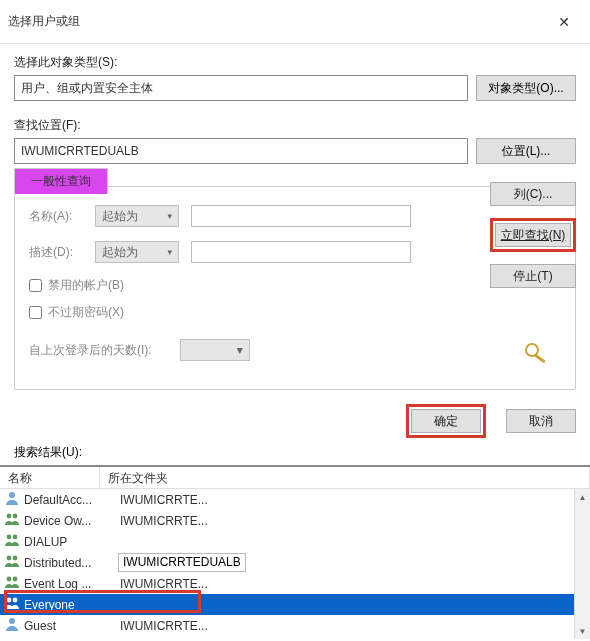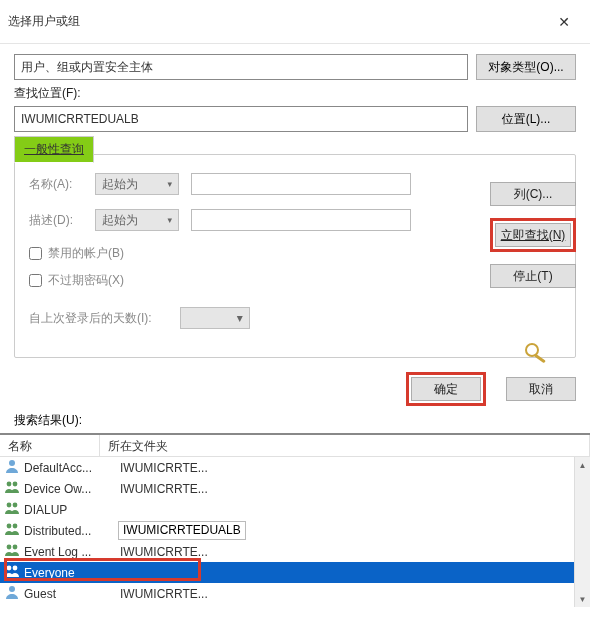--- a/index.html
+++ b/index.html
@@ -6,27 +6,27 @@
 body { background: #fff; width: 590px; height: 641px; overflow: hidden; position: relative; }
 
 .titlebar { height: 44px; display: flex; align-items: center; padding: 0 8px; border-bottom: 1px solid #e5e5e5; }
 .titlebar .title { flex: 1; color: #333; }
 .titlebar .close { width: 36px; text-align: center; font-size: 14px; color: #333; cursor: pointer; }
 
 .content { padding: 10px 14px 6px 14px; }
 
 .field-label { color: #222; margin-bottom: 4px; }
 
-.row { display: flex; align-items: stretch; gap: 8px; margin-bottom: 5px; }
+.row { display: flex; align-items: stretch; gap: 8px; margin-bottom: 16px; }
 .big-input { flex: 1; border: 1px solid #888; padding: 4px 6px; height: 26px; background: #fff; color: #333; }
 .side-btn { width: 100px; height: 26px; background: #e1e1e1; border: 1px solid #adadad; color: #000; cursor: pointer; }
 
 .tab-panel { border: 1px solid #ccc; border-radius: 2px; position: relative; padding: 18px 14px 28px 14px; margin-top: 22px; }
 .tab-header { position: absolute; top: -20px; left: -1px; }
-.tab { display: inline-block; border: 1px solid #ccc; border-bottom: 1px solid #fff; background: #84cc16; padding: 4px 9px; color: #333; position: relative; top: 1px; text-decoration: underline; }
+.tab { display: inline-block; border: 1px solid #ccc; border-bottom: 1px solid #fff; background: #d946ef; padding: 4px 16px; color: #333; position: relative; top: 1px; }
 
 .query-row { display: flex; align-items: center; gap: 12px; margin-bottom: 14px; }
 .qlabel { width: 54px; color: #8a8a8a; }
 .combo { width: 84px; height: 22px; background: #e6e6e6; border: 1px solid #c0c0c0; display: flex; align-items: center; justify-content: space-between; padding: 0 6px; color: #666; }
 .combo .chev { font-size: 9px; color: #666; }
 .qinput { width: 220px; height: 22px; border: 1px solid #bbb; background: #fff; padding: 0 4px; color: #333; }
 
 .check-row { display: flex; align-items: center; gap: 6px; margin-bottom: 10px; color: #8a8a8a; }
 .check-row input { width: 13px; height: 13px; }
 
@@ -72,20 +72,21 @@
 </style>
 </head>
 <body>
 
 <div class="titlebar">
   <div class="title">选择用户或组</div>
   <div class="close">✕</div>
 </div>
 
 <div class="content">
+  <div class="field-label">选择此对象类型(S):</div>
   <div class="row">
     <input class="big-input" readonly="" value="用户、组或内置安全主体" style="">
     <button class="side-btn">对象类型(O)...</button>
   </div>
 
   <div class="field-label">查找位置(F):</div>
   <div class="row">
     <input class="big-input" readonly="" value="IWUMICRRTEDUALB" style="">
     <button class="side-btn">位置(L)...</button>
   </div>

